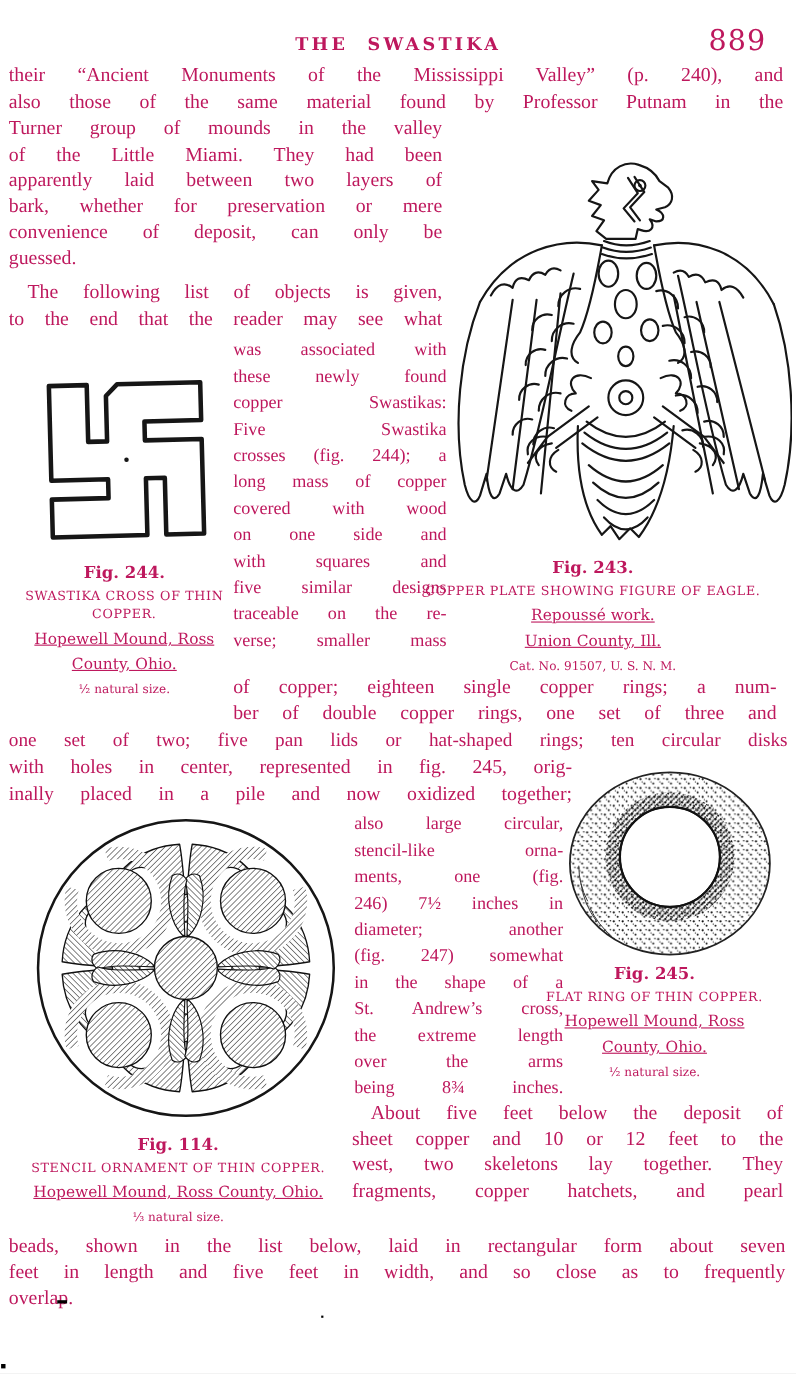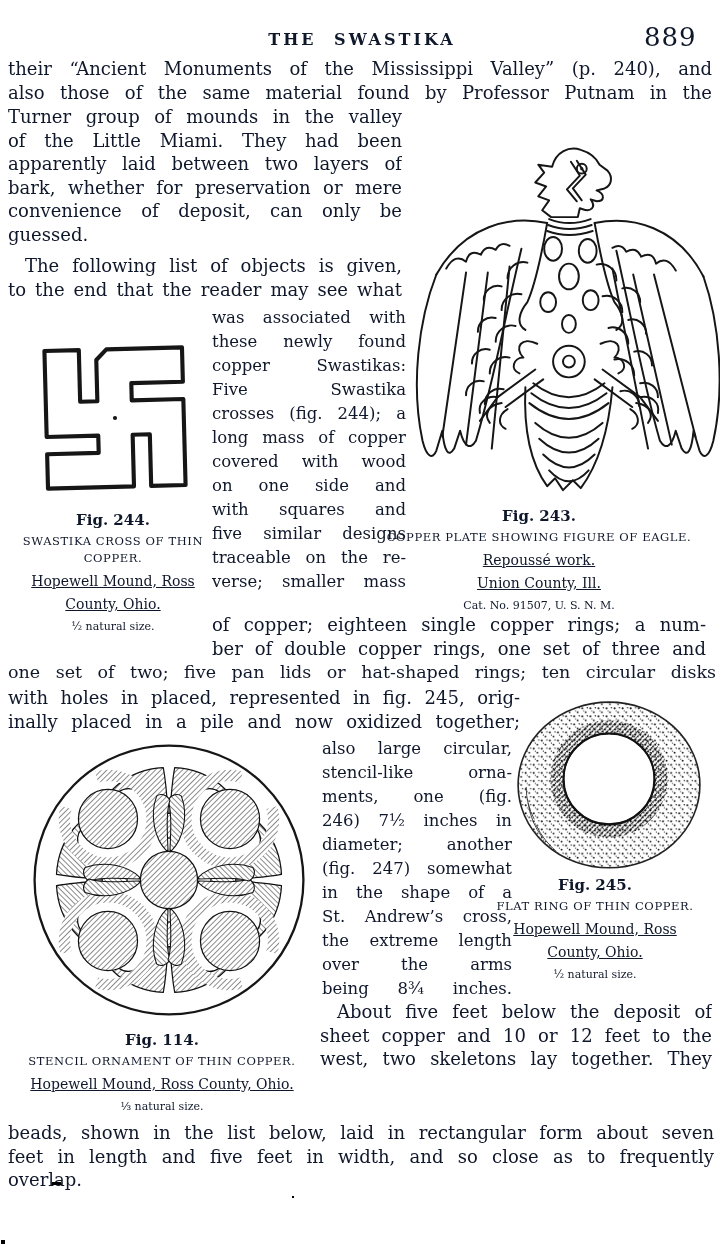--- a/index.html
+++ b/index.html
@@ -1,29 +1,29 @@
 <!DOCTYPE html>
 <html><head>
 <meta charset="utf-8">
 <style>
   html,body{margin:0;padding:0;background:#888;}
   .page{
     position:relative; width:724px; height:1249px; margin:0 auto;
     background:#ffffff; overflow:hidden;
     font-family:"DejaVu Serif","Liberation Serif",serif;
-    color:#0f172a;
+    color:#be185d;
   }
   
   .runhead{position:absolute; left:0; top:30px; width:100%; text-align:center;
     font-size:16px; font-weight:bold; letter-spacing:3px; word-spacing:9px;}
   .pagenum{position:absolute; left:644px; top:22px; width:70px; text-align:left;
     font-size:26px; letter-spacing:1px;}
   
   .tblock{position:absolute; overflow:hidden;}
-  .tline{height:23.5px; line-height:23.5px; white-space:normal; overflow:hidden;}
+  .tline{height:23.5px; line-height:23.5px; white-space:normal; overflow:hidden;font-family:Liberation Serif, serif;}
   .tline.just{text-align:justify; text-align-last:justify;}
   .indent-first .tline:first-child{text-indent:17px;}
   .fs-mid .tline{height:24px; line-height:24px;}
   .blk-a{left:8px;   top:57px;   width:704px; font-size:18px;}
   .blk-b{left:8px;   top:105px;  width:394px; font-size:18px;}
   .blk-c{left:8px;   top:254px;  width:394px; font-size:18px;}
   .blk-d{left:212px; top:306px;  width:194px; font-size:16.5px;}
   .blk-e{left:212px; top:613px;  width:494px; font-size:18px;}
   .blk-f{left:8px;   top:661px;  width:708px; font-size:17.5px;}
   .blk-g{left:8px;   top:686px;  width:512px; font-size:18px;}
@@ -85,40 +85,41 @@
       <div class="tline just">verse; smaller mass</div>
     </div>
   <div class="tblock blk-e">
       <div class="tline just">of copper; eighteen single copper rings; a num-</div>
       <div class="tline just">ber of double copper rings, one set of three and</div>
     </div>
   <div class="tblock blk-f">
       <div class="tline just">one set of two; five pan lids or hat-shaped rings; ten circular disks</div>
     </div>
   <div class="tblock blk-g">
-      <div class="tline just">with holes in placed, represented in fig. 245, orig-</div>
+      <div class="tline just">with holes in center, represented in fig. 245, orig-</div>
       <div class="tline just">inally placed in a pile and now oxidized together;</div>
     </div>
   <div class="tblock blk-h fs-mid">
       <div class="tline just">also large circular,</div>
       <div class="tline just">stencil-like orna-</div>
       <div class="tline just">ments, one (fig.</div>
       <div class="tline just">246) 7½ inches in</div>
       <div class="tline just">diameter; another</div>
       <div class="tline just">(fig. 247) somewhat</div>
       <div class="tline just">in the shape of a</div>
       <div class="tline just">St. Andrew’s cross,</div>
       <div class="tline just">the extreme length</div>
       <div class="tline just">over the arms</div>
       <div class="tline just">being 8¾ inches.</div>
     </div>
   <div class="tblock blk-i indent-first">
       <div class="tline just">About five feet below the deposit of</div>
       <div class="tline just">sheet copper and 10 or 12 feet to the</div>
       <div class="tline just">west, two skeletons lay together. They</div>
+      <div class="tline just">fragments, copper hatchets, and pearl</div>
     </div>
   <div class="tblock blk-j">
       <div class="tline just">beads, shown in the list below, laid in rectangular form about seven</div>
       <div class="tline just">feet in length and five feet in width, and so close as to frequently</div>
       <div class="tline">overlap.</div>
     </div>
 
   <div class="fig" style="left:26px; top:332px; width:178px; height:172px;">
     <svg viewBox="0 0 100 100" preserveAspectRatio="xMidYMid meet">
       <g transform="rotate(-1.5 50 50)" stroke="#161616" stroke-width="2.4" fill="none" stroke-linejoin="round" stroke-linecap="round">

